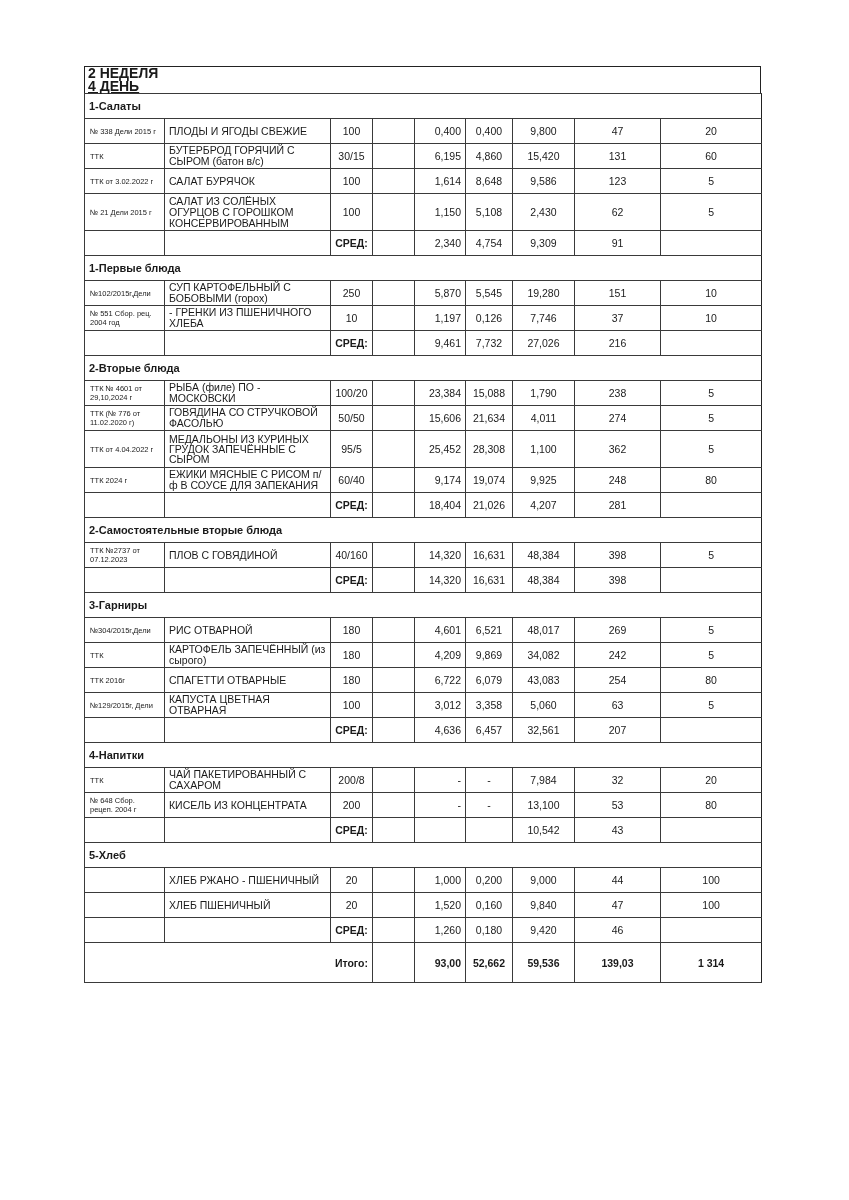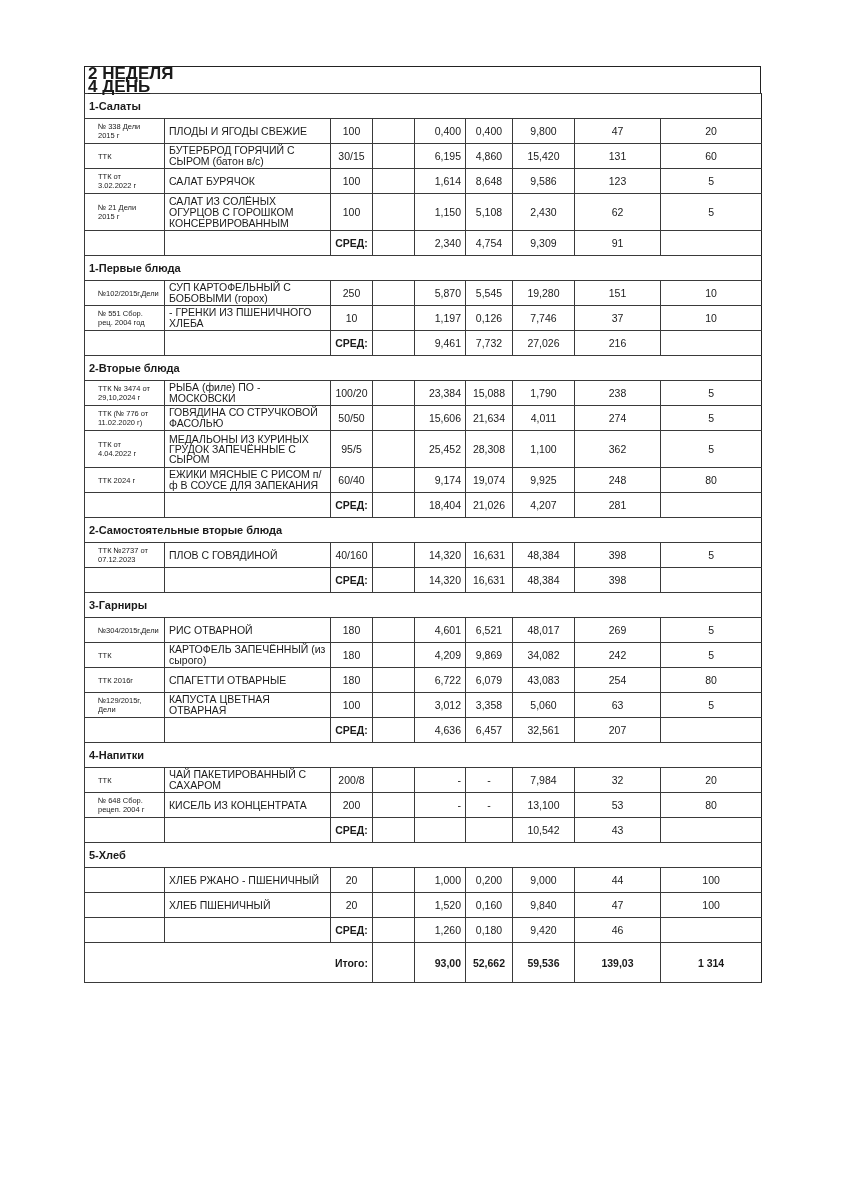--- a/index.html
+++ b/index.html
@@ -1,29 +1,29 @@
 <!DOCTYPE html>
 <html><head>
 <meta charset="utf-8">
 <style>
   html, body { margin: 0; padding: 0; background: #ffffff; }
   body { width: 849px; height: 1200px; position: relative; overflow: hidden;
          font-family: "Liberation Sans", sans-serif; color: #1a1a1a; }
   .page { position: absolute; left: 84px; top: 66px; width: 677px; }
   .hdr { border-left: 1.5px solid #222; border-top: 1.5px solid #222; border-right: 1.5px solid #222;
-         font-weight: bold; font-size: 17px; line-height: 13px; padding-left: 3px; }
+         font-weight: bold; font-size: 14px; line-height: 13px; padding-left: 3px; }
   .hdr .l1 { }
   .hdr .l2 { text-decoration: underline; border-bottom: 0; }
   table { border-collapse: collapse; table-layout: fixed; width: 677px; }
   td { border: 1px solid #3a3a3a; padding: 0 4px; font-size: 10.5px; vertical-align: middle; overflow: visible; white-space: nowrap; }
   tr.sec td { height: 24px; text-align: left; font-weight: bold; font-size: 11px; }
   tr.row td { height: 24px; }
   tr.tall td { height: 36px; }
   tr.avg td { height: 24px; }
-  td.code { font-size: 7.5px; line-height: 9px; white-space: normal; padding: 0 13px; }
+  td.code { font-size: 7.5px; line-height: 9px; white-space: normal; padding: 0 5px; }
   td.name { font-size: 10.5px; line-height: 11px; white-space: normal; }
   td.c { text-align: center; }
   td.r { text-align: right; }
   td.b { font-weight: bold; }
   table.main { border-left: 1.5px solid #222; border-right: 1.5px solid #222; }
   tr.total td { height: 26px; font-weight: bold; font-size: 10.5px; }
   tr.total td.noline { border: none; }
   .bot { vertical-align: bottom !important; padding-bottom: 13px; }
   .name.tightwrap { line-height: 10px; margin-left: 28px; }
 </style>
@@ -139,21 +139,21 @@
           <td class="r">9,461</td>
           <td class="c">7,732</td>
           <td class="c">27,026</td>
           <td class="c">216</td>
           <td></td>
         </tr>
         <tr class="sec">
           <td colspan="9">2-Вторые блюда</td>
         </tr>
         <tr class="row">
-          <td class="code">ТТК № 3474 от 29,10,2024 г</td>
+          <td class="code">ТТК № 4601 от 29,10,2024 г</td>
           <td class="name">РЫБА (филе) ПО - МОСКОВСКИ</td>
           <td class="c">100/20</td>
           <td></td>
           <td class="r">23,384</td>
           <td class="c">15,088</td>
           <td class="c">1,790</td>
           <td class="c">238</td>
           <td class="c">5</td>
         </tr>
         <tr class="row">

